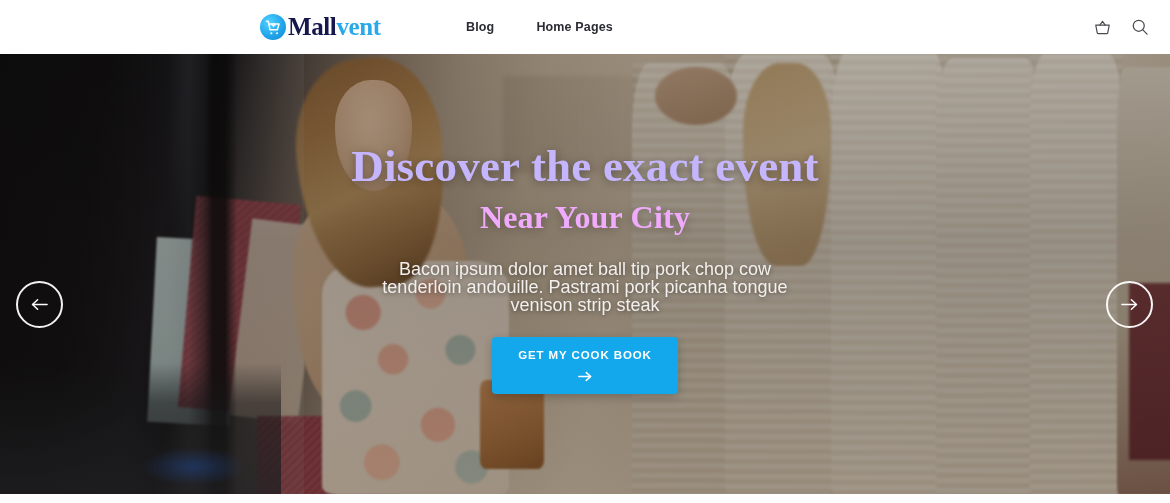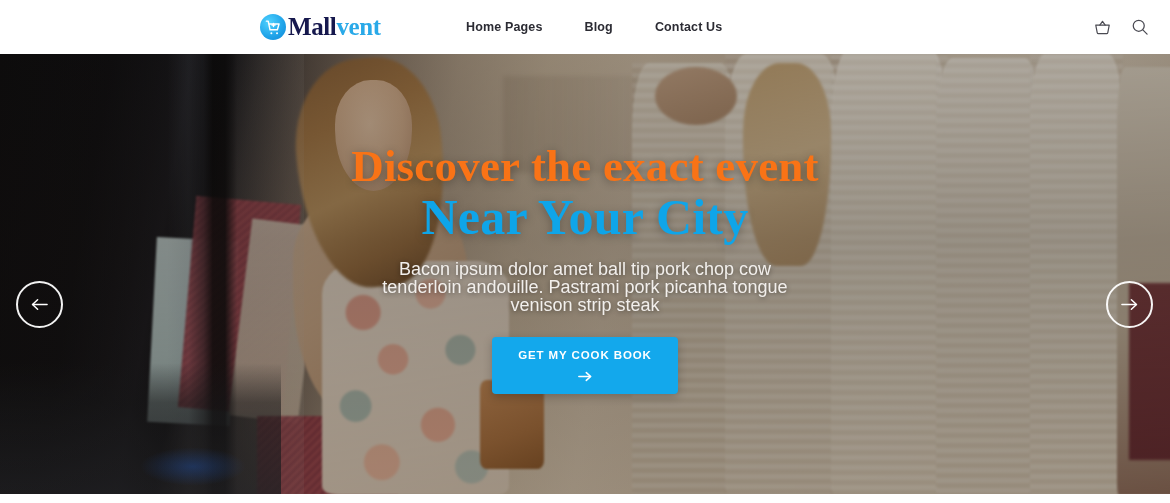--- a/index.html
+++ b/index.html
@@ -193,31 +193,31 @@
   .hero-content {
     position:absolute; inset:0;
     display:flex; flex-direction:column;
     align-items:center; justify-content:center;
     z-index:10;
   }
   .hero-title {
     font-family:"Liberation Serif", serif;
     font-weight:bold;
     font-size:45px; line-height:50px;
-    color:#f97316;
+    color:#c4b5fd;
     letter-spacing:0.2px;
     text-align:right;
     text-shadow:0 2px 10px rgba(0,0,0,0.32);
     margin-top:-14px;
   }
   .hero-title-2 {
     font-family:"Liberation Serif", serif;
     font-weight:bold;
-    font-size:50px; line-height:52px;
-    color:#0ea5e9;
+    font-size:32px; line-height:52px;
+    color:#f0abfc;
     letter-spacing:0.2px;
     text-align:right;
     text-shadow:0 2px 10px rgba(0,0,0,0.28);
   }
   .hero-sub {
     margin-top:17px;
     max-width:455px;
     text-align:center;
     color:#f2efec;
     font-size:18px;
@@ -276,23 +276,22 @@
           <path d="M2 3h2.5l2.6 12.2h10.4l2.3-8.2H6"></path>
           <path d="M12 6.2v4.4M9.8 8.4h4.4"></path>
         </svg>
       </span>
       <span class="logo-text">
         <span class="logo-a">Mall</span><span class="logo-b">vent</span>
       </span>
     </div>
 
     <nav class="nav">
+      <a href="#">Blog</a>
       <a href="#">Home Pages</a>
-      <a href="#">Blog</a>
-      <a href="#">Contact Us</a>
     </nav>
 
     <div class="header-icons">
       <span class="hicon">
         <svg width="19" height="19" viewBox="0 0 24 24" fill="none" stroke="currentColor" stroke-width="1.5" stroke-linecap="round" stroke-linejoin="round">
           <path d="M3.5 9h17l-1.8 9.5a1.6 1.6 0 0 1-1.6 1.3H6.9a1.6 1.6 0 0 1-1.6-1.3L3.5 9z"></path>
           <path d="M8.6 9 12 4.2 15.4 9"></path>
         </svg>
       </span>
       <span class="hicon">

